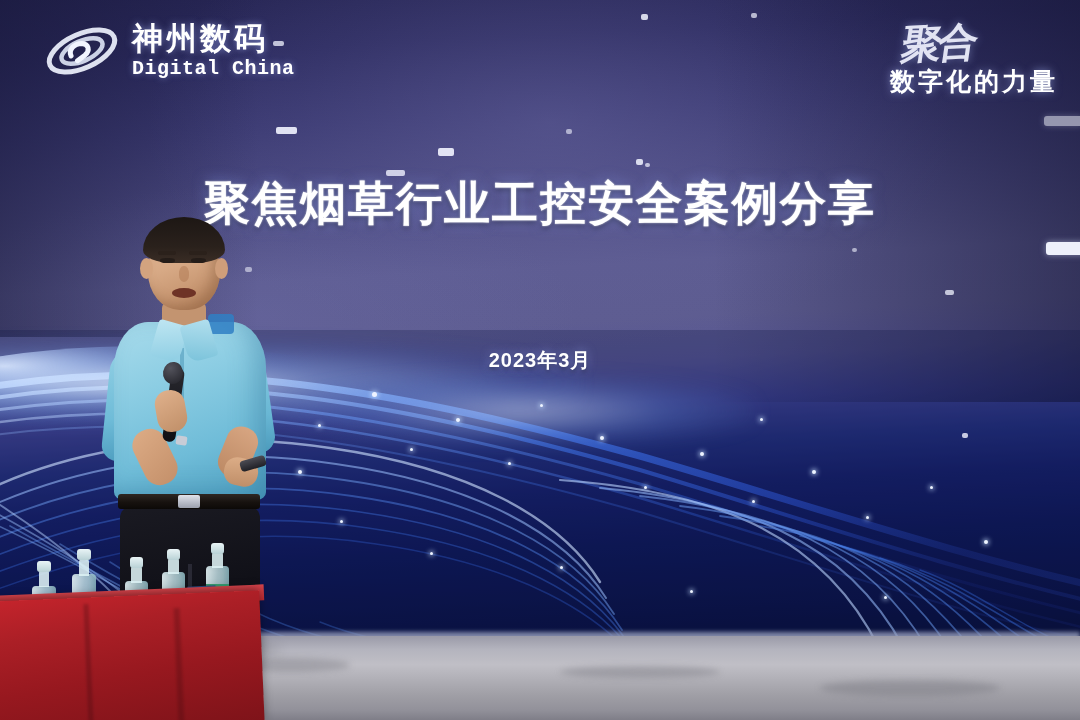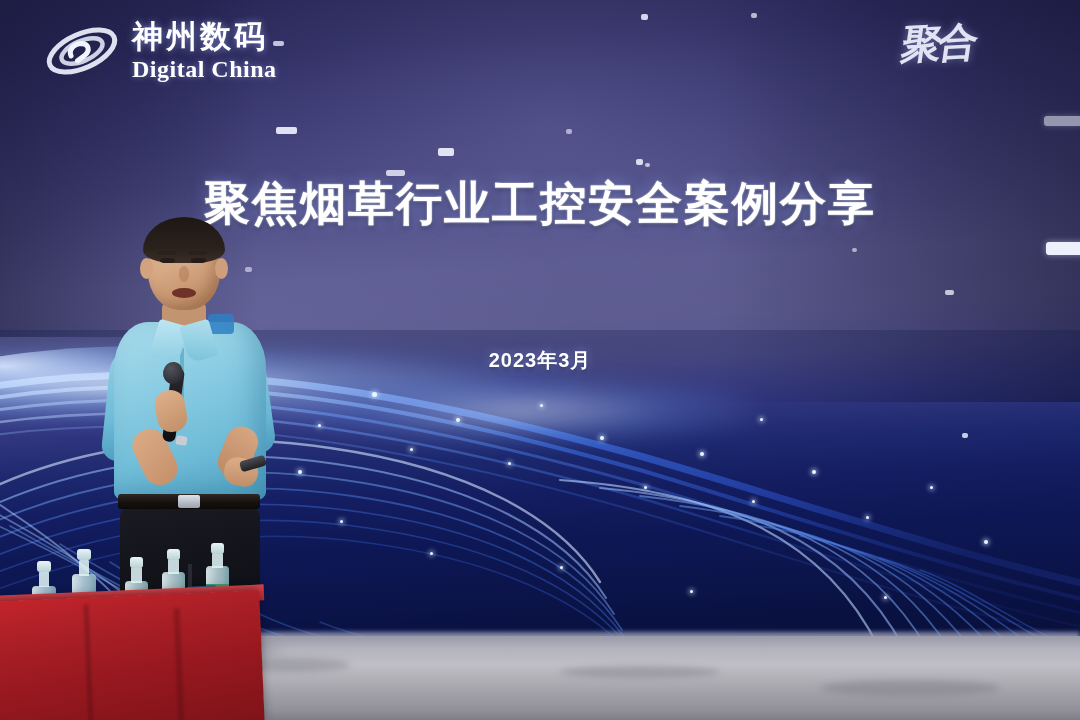--- a/index.html
+++ b/index.html
@@ -168,25 +168,25 @@
   .logo-dc .words { line-height: 1; }
   .logo-dc .cn {
     color: #ffffff;
     font-size: 31px;
     font-weight: bold;
     letter-spacing: 3px;
     text-shadow: 0 0 7px rgba(170,185,255,0.6);
   }
   .logo-dc .en {
     color: #ffffff;
-    font-size: 24px;
+    font-size: 20px;
     font-weight: bold;
     letter-spacing: 0.5px;
     margin-top: 5px;
-    font-family: Liberation Serif, serif;
+    font-family: Liberation Mono, monospace;
     text-shadow: 0 0 6px rgba(170,185,255,0.5);
   }
 
   .logo-theme {
     position: absolute;
     right: 22px; top: 16px;
     text-align: right;
   }
   .logo-theme .brush {
     color: #f0f2ff;
@@ -635,20 +635,21 @@
         </svg>
       </span>
       <span class="words">
         <div class="cn">神州数码</div>
         <div class="en">Digital China</div>
       </span>
     </div>
 
     <div class="logo-theme">
       <div class="brush">聚合</div>
+      <div class="sub">数字化的力量</div>
     </div>
 
     <div class="slide-title">聚焦烟草行业工控安全案例分享</div>
     <div class="slide-date">2023年3月</div>
   </div>
 
   <div class="stage-floor-edge"></div>
   <div class="stage-floor">
     <div class="floor-scuff" style="left:230px;top:22px;width:120px;height:14px;"></div>
     <div class="floor-scuff" style="left:560px;top:30px;width:160px;height:12px;"></div>

